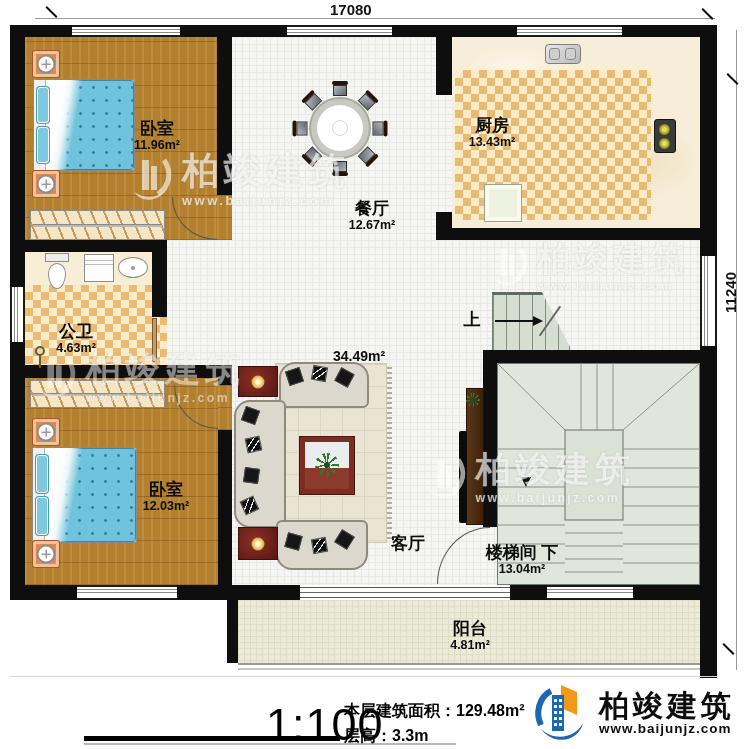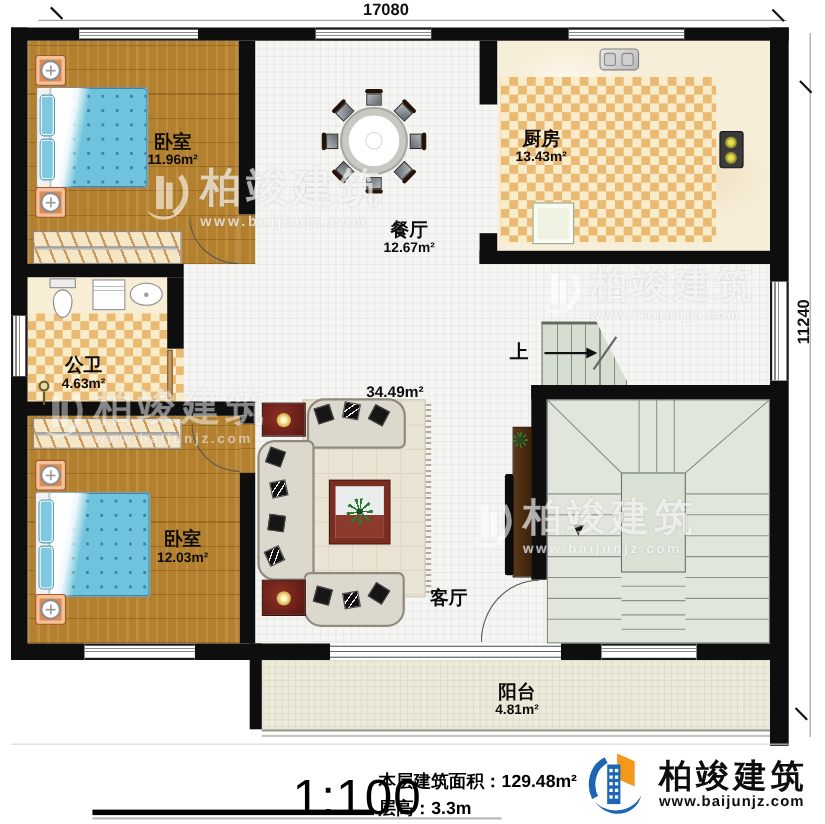--- a/index.html
+++ b/index.html
@@ -262,20 +262,24 @@
   <div class="room-label" style="left:166px;top:497px">
     <div class="room-name">卧室</div>
       <div class="room-area">12.03m²</div>
   </div>
   <div class="room-label" style="left:359px;top:357px">
     <div class="room-area" style="font-size:14px">34.49m²</div>
   </div>
   <div class="room-label" style="left:408px;top:544px">
     <div class="room-name">客厅</div>
   </div>
+  <div class="room-label" style="left:522px;top:560px">
+    <div class="room-name"><span>楼梯间</span> <span>下</span></div>
+    <div class="room-area">13.04m²</div>
+  </div>
   <div class="room-label" style="left:470px;top:636px">
     <div class="room-name">阳台</div>
       <div class="room-area">4.81m²</div>
   </div>
   <div class="room-label" style="left:472px;top:320px">
     <div class="room-name">上</div>
   </div>
 
   <div class="wm" style="left:130px;top:152px;opacity:.8">
     <svg width="44" height="50" viewBox="0 0 44 50">

